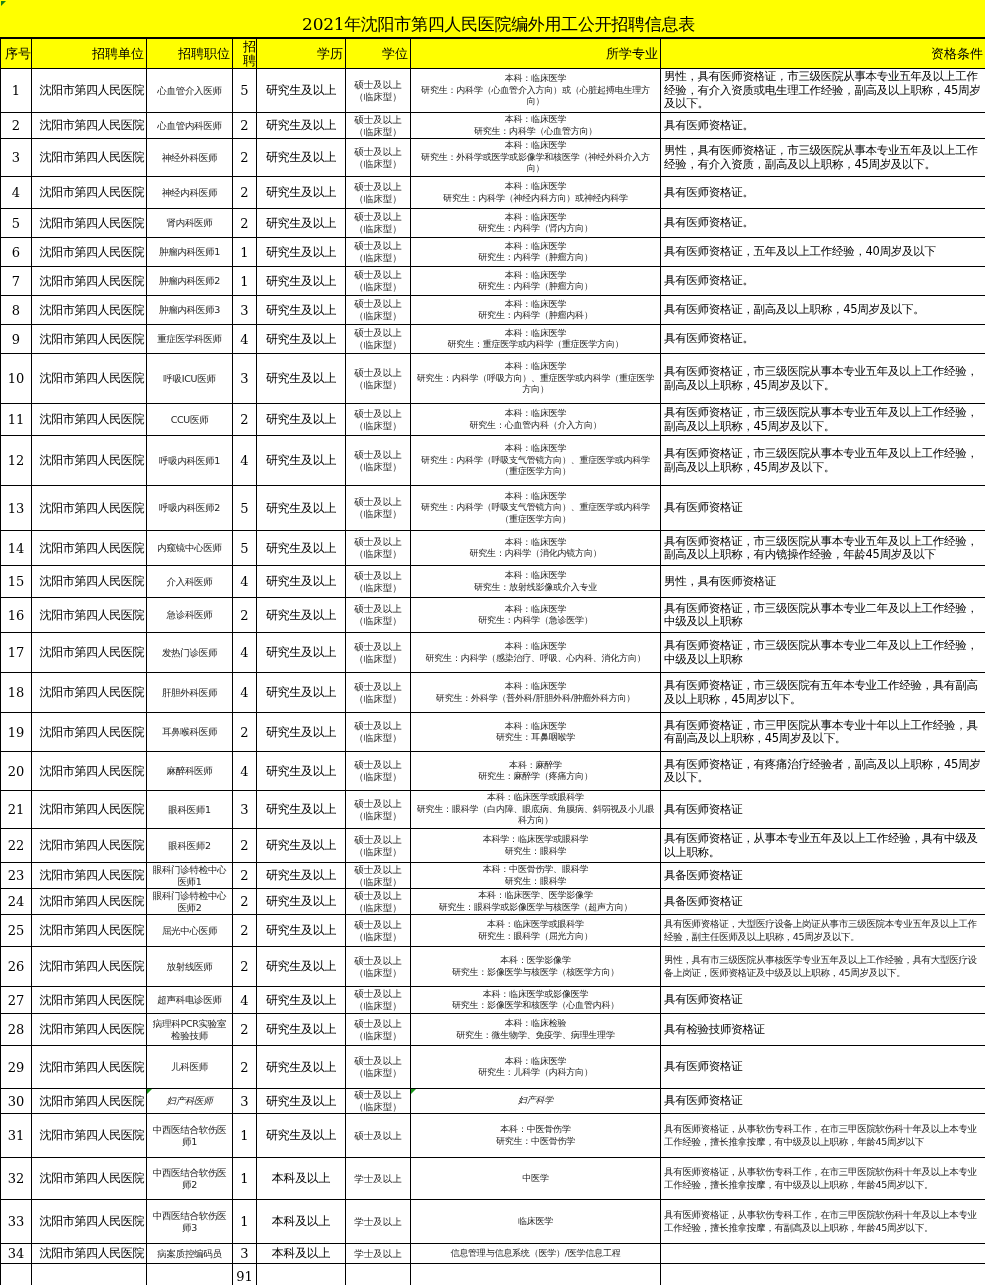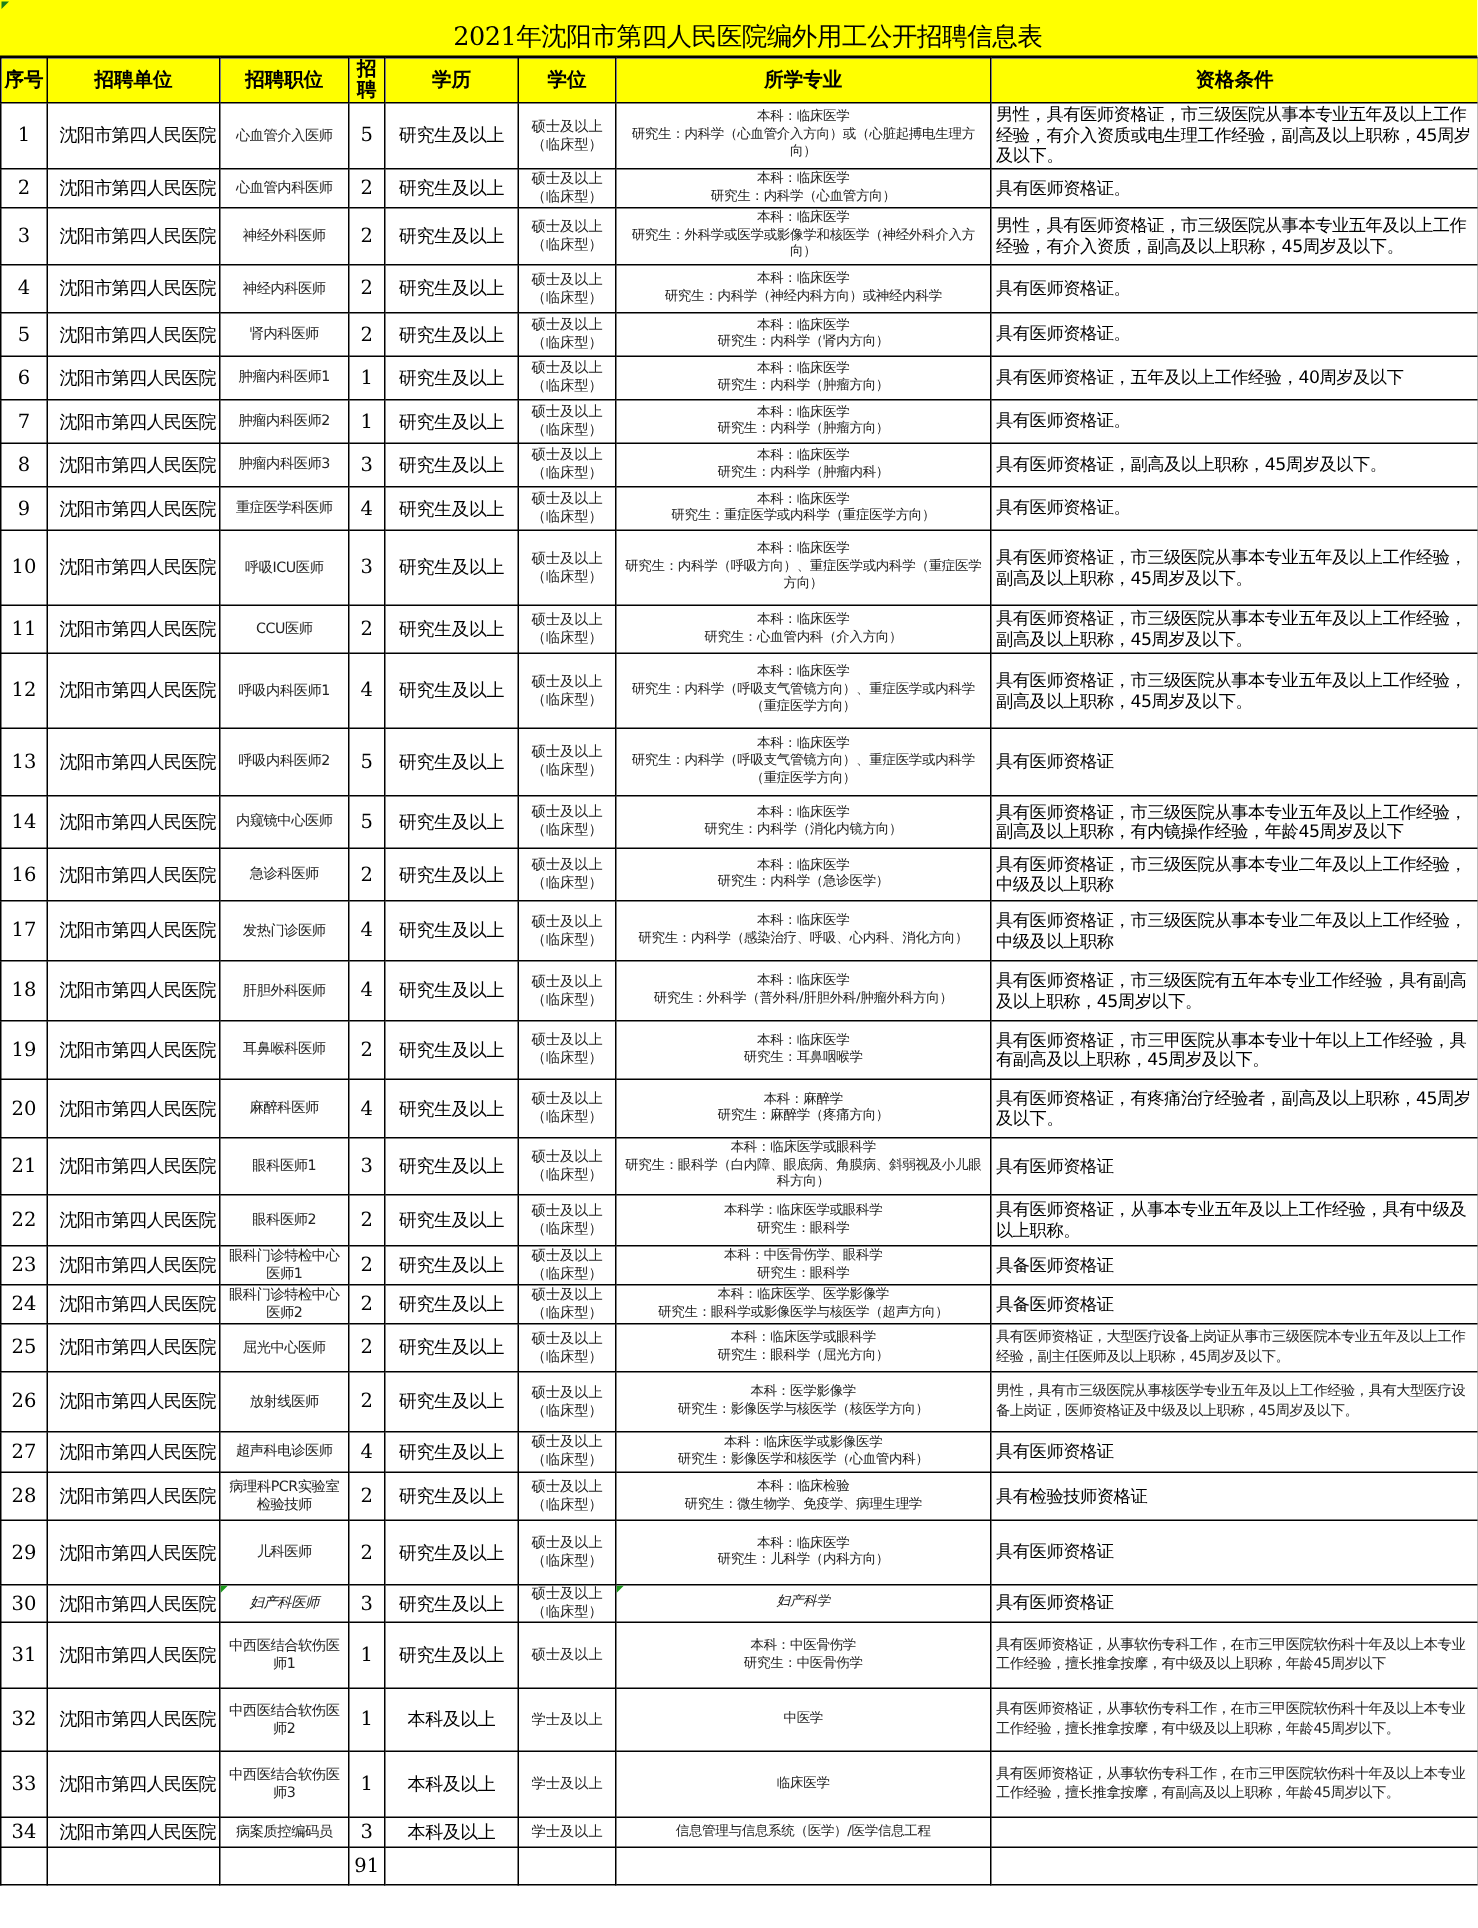--- a/index.html
+++ b/index.html
@@ -7,21 +7,21 @@
   .sheet { position:relative; width:985px; height:1285px; }
   .title-row {
     position:absolute; left:0; top:0; width:985px; height:38px; background:#ffff00;
     display:flex; align-items:flex-end; justify-content:center; box-sizing:border-box;
     border-bottom:1px solid #000;
   }
   .title-row span { font-family:"DejaVu Serif", serif; font-size:17px; padding-bottom:1px; letter-spacing:-0.3px;margin-left:12px; }
   .corner-mark { position:absolute; left:1px; top:1px; width:0; height:0; border-top:5px solid #1a7f1a; border-right:5px solid transparent; }
   table { position:absolute; left:0; top:38px; border-collapse:collapse; table-layout:fixed; width:985px; }
   td, th { border:1px solid #000; padding:0 2px; overflow:hidden; box-sizing:border-box; vertical-align:middle; }
-  th { background:#ffff00; font-weight:bold; font-size:13px; height:30px; text-align:center; line-height:13px; }
+  th { background:#ffff00; font-weight:normal; font-size:13px; height:30px; text-align:right; line-height:13px; }
   th.narrow { font-size:13px; line-height:14px; padding:0; }
   td { font-size:12px; }
   td.no { text-align:center; font-family:"DejaVu Serif", serif; font-size:13px; }
   td.unit { font-size:12px; text-align:right; white-space:nowrap; padding-left:2px; letter-spacing:-0.4px; }
   td.pos { font-size:9.5px; text-align:center; line-height:12px; color:#222; letter-spacing:-0.3px;margin-left:32px; }
   td.cnt { text-align:center; font-family:"DejaVu Serif", serif; font-size:13px; }
   td.edu { text-align:center; font-size:12px; white-space:nowrap; letter-spacing:-0.3px;margin-top:44px; }
   td.deg { text-align:center; font-size:9.5px; line-height:12px; color:#222; white-space:pre-line; }
   td.major { text-align:center; font-size:9px; line-height:11.5px; color:#222; white-space:pre-line; letter-spacing:-0.2px; }
   td.req { font-size:11.5px; line-height:13.5px; text-align:left; padding-left:3px; letter-spacing:-0.3px; }
@@ -223,20 +223,32 @@
       <td class="unit">沈阳市第四人民医院</td>
       <td class="pos">内窥镜中心医师</td>
       <td class="cnt">5</td>
       <td class="edu">研究生及以上</td>
       <td class="deg">硕士及以上
 （临床型）</td>
       <td class="major">本科：临床医学
 研究生：内科学（消化内镜方向）</td>
       <td class="req">具有医师资格证，市三级医院从事本专业五年及以上工作经验，副高及以上职称，有内镜操作经验，年龄45周岁及以下</td>
     </tr>
+        <tr style="height:32px">
+      <td class="no">15</td>
+      <td class="unit">沈阳市第四人民医院</td>
+      <td class="pos">介入科医师</td>
+      <td class="cnt">4</td>
+      <td class="edu">研究生及以上</td>
+      <td class="deg">硕士及以上
+（临床型）</td>
+      <td class="major">本科：临床医学
+研究生：放射线影像或介入专业</td>
+      <td class="req">男性，具有医师资格证</td>
+    </tr>
         <tr style="height:35px">
       <td class="no">16</td>
       <td class="unit">沈阳市第四人民医院</td>
       <td class="pos">急诊科医师</td>
       <td class="cnt">2</td>
       <td class="edu">研究生及以上</td>
       <td class="deg">硕士及以上
 （临床型）</td>
       <td class="major">本科：临床医学
 研究生：内科学（急诊医学）</td>

